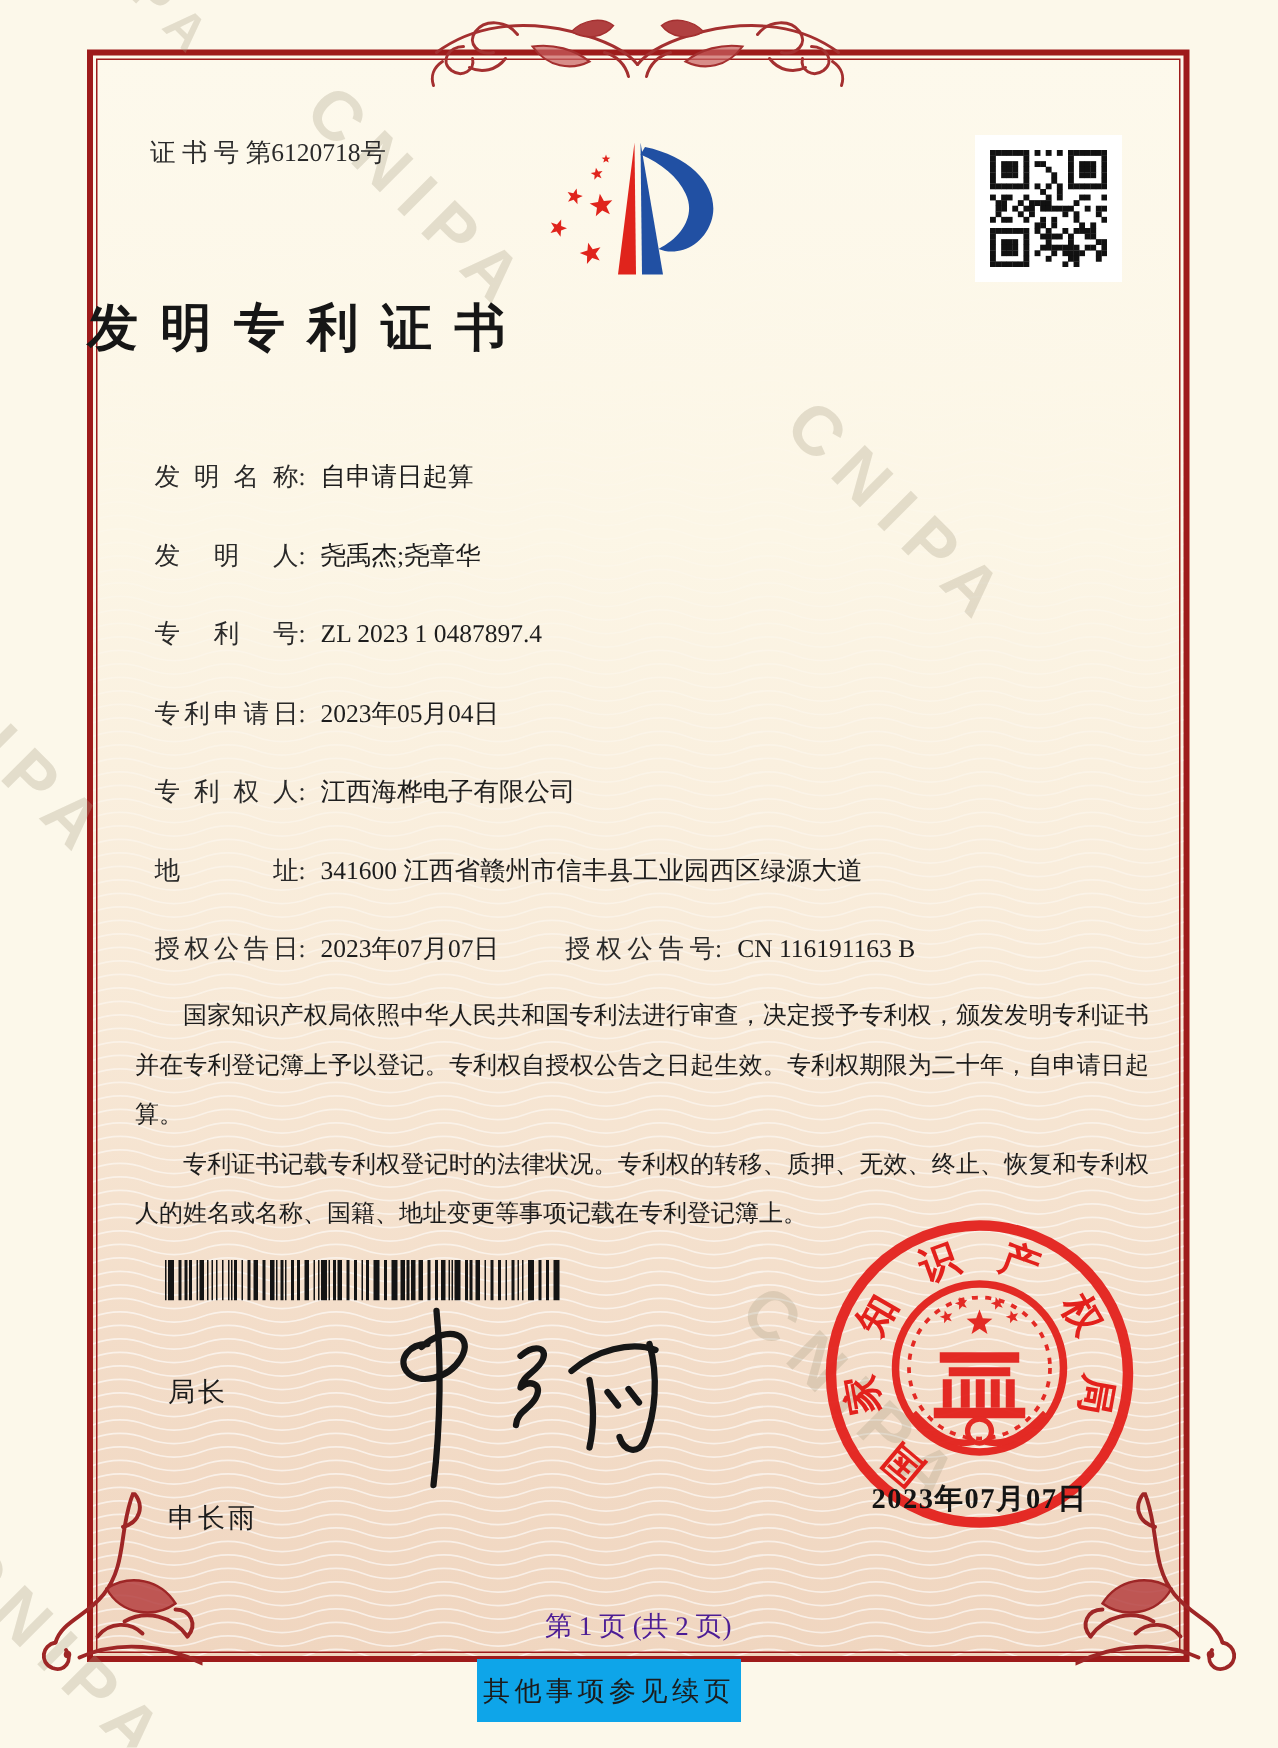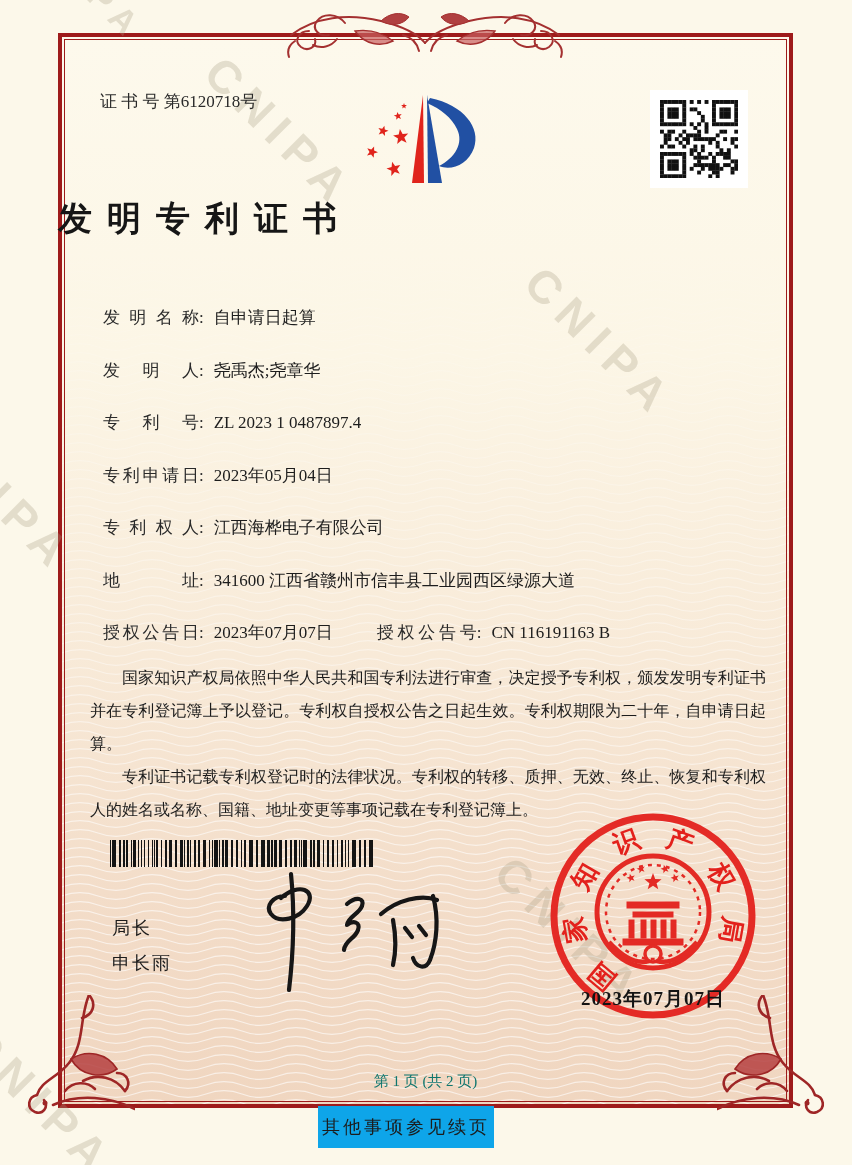--- a/index.html
+++ b/index.html
@@ -28,21 +28,21 @@
   .fcolon{margin-right:10px;color:#2a2a2a;}
   .fvalue{color:#1d1d1d;}
   .fpair2{margin-left:44px;display:flex;align-items:baseline;}
   .fpair2 .flabel{width:100px;}
   .paras{position:absolute;left:90px;top:661px;width:676px;font-size:16px;line-height:33px;
          text-align:justify;color:#1c1c1c;}
   .paras p{margin:0;text-indent:2em;}
   .signer{position:absolute;left:112px;font-size:18px;letter-spacing:2px;color:#1c1c1c;}
   .seal-date{position:absolute;left:545px;top:986px;width:216px;text-align:center;
              font-size:19px;font-weight:600;color:#141414;letter-spacing:1px;z-index:5;}
-  .pagefoot{position:absolute;left:58px;width:735px;top:1072px;text-align:center;font-size:15px;color:#0f766e;}
+  .pagefoot{position:absolute;left:58px;width:735px;top:1072px;text-align:center;font-size:18px;color:#4c1d95;}
   .contnote{position:absolute;left:318px;top:1106px;width:176px;height:42px;background:#0ea5e9;
             display:flex;align-items:center;justify-content:center;font-size:18px;letter-spacing:3px;
             color:#1c1c1c;z-index:6;}
   .qrbox{position:absolute;left:650px;top:90px;width:98px;height:98px;background:#ffffff;z-index:4;}
   .qrbox svg{position:absolute;left:10px;top:10px;}
 </style>
 </head>
 <body>
 
 <div class="page">
@@ -539,21 +539,21 @@
         <rect x="231" y="0" width="2" height="27" fill="#141414"></rect>
         <rect x="235" y="0" width="1" height="27" fill="#141414"></rect>
         <rect x="238" y="0" width="1" height="27" fill="#141414"></rect>
         <rect x="242" y="0" width="4" height="27" fill="#141414"></rect>
         <rect x="249" y="0" width="2" height="27" fill="#141414"></rect>
         <rect x="254" y="0" width="2" height="27" fill="#141414"></rect>
         <rect x="259" y="0" width="4" height="27" fill="#141414"></rect>
       </svg>
 
     <div class="signer" style="top:916px;">局长</div>
-    <div class="signer" style="top:951px;">申长雨</div>
+    <div class="signer" style="top:1000px;">申长雨</div>
 
     <svg style="position:absolute;left:235px;top:870px;" width="215" height="130" viewBox="0 0 215 130">
       <g stroke="#161616" fill="none" stroke-width="4.2" stroke-linecap="round" stroke-linejoin="round">
         <path d="M46,28 C64,12 82,20 72,36 C64,49 44,54 36,44 C30,36 38,26 50,26"></path>
         <path d="M56,4 C59,34 59,78 54,120"></path>
         <path d="M112,34 C121,26 130,28 127,36 C124,44 113,47 112,55 C118,50 126,52 123,60 C120,69 110,70 109,80"></path>
         <path d="M146,44 C162,30 186,24 202,30"></path>
         <path d="M198,26 C204,48 202,72 195,90 C191,100 181,98 178,88"></path>
         <path d="M158,50 C161,66 161,82 158,95"></path>
         <path d="M170,58 l7,9"></path>

